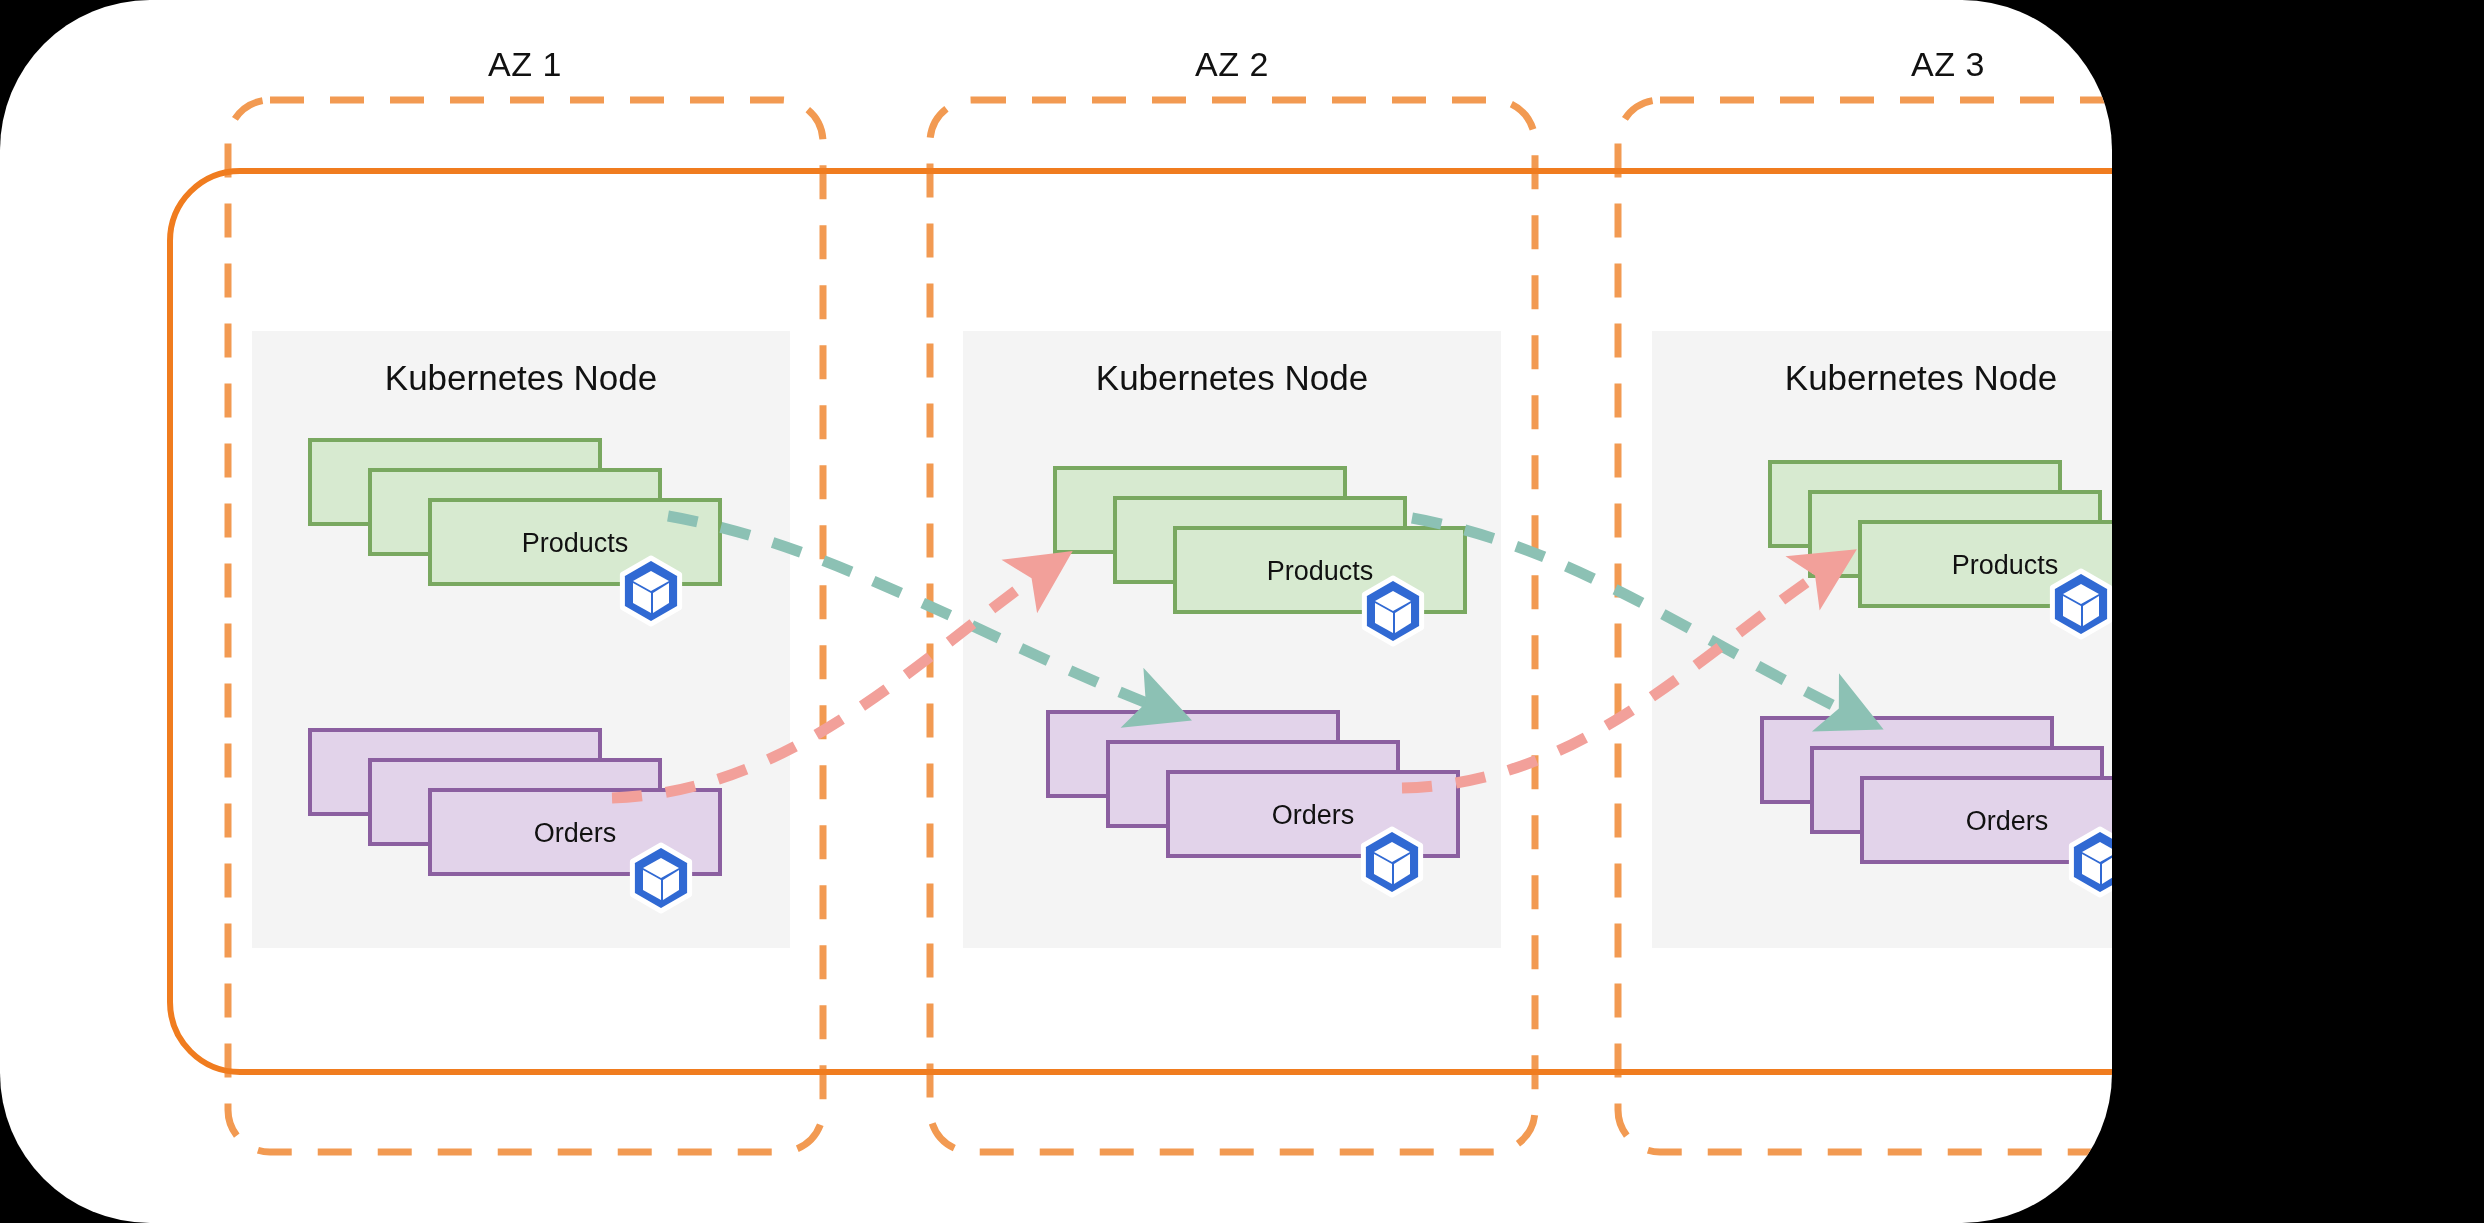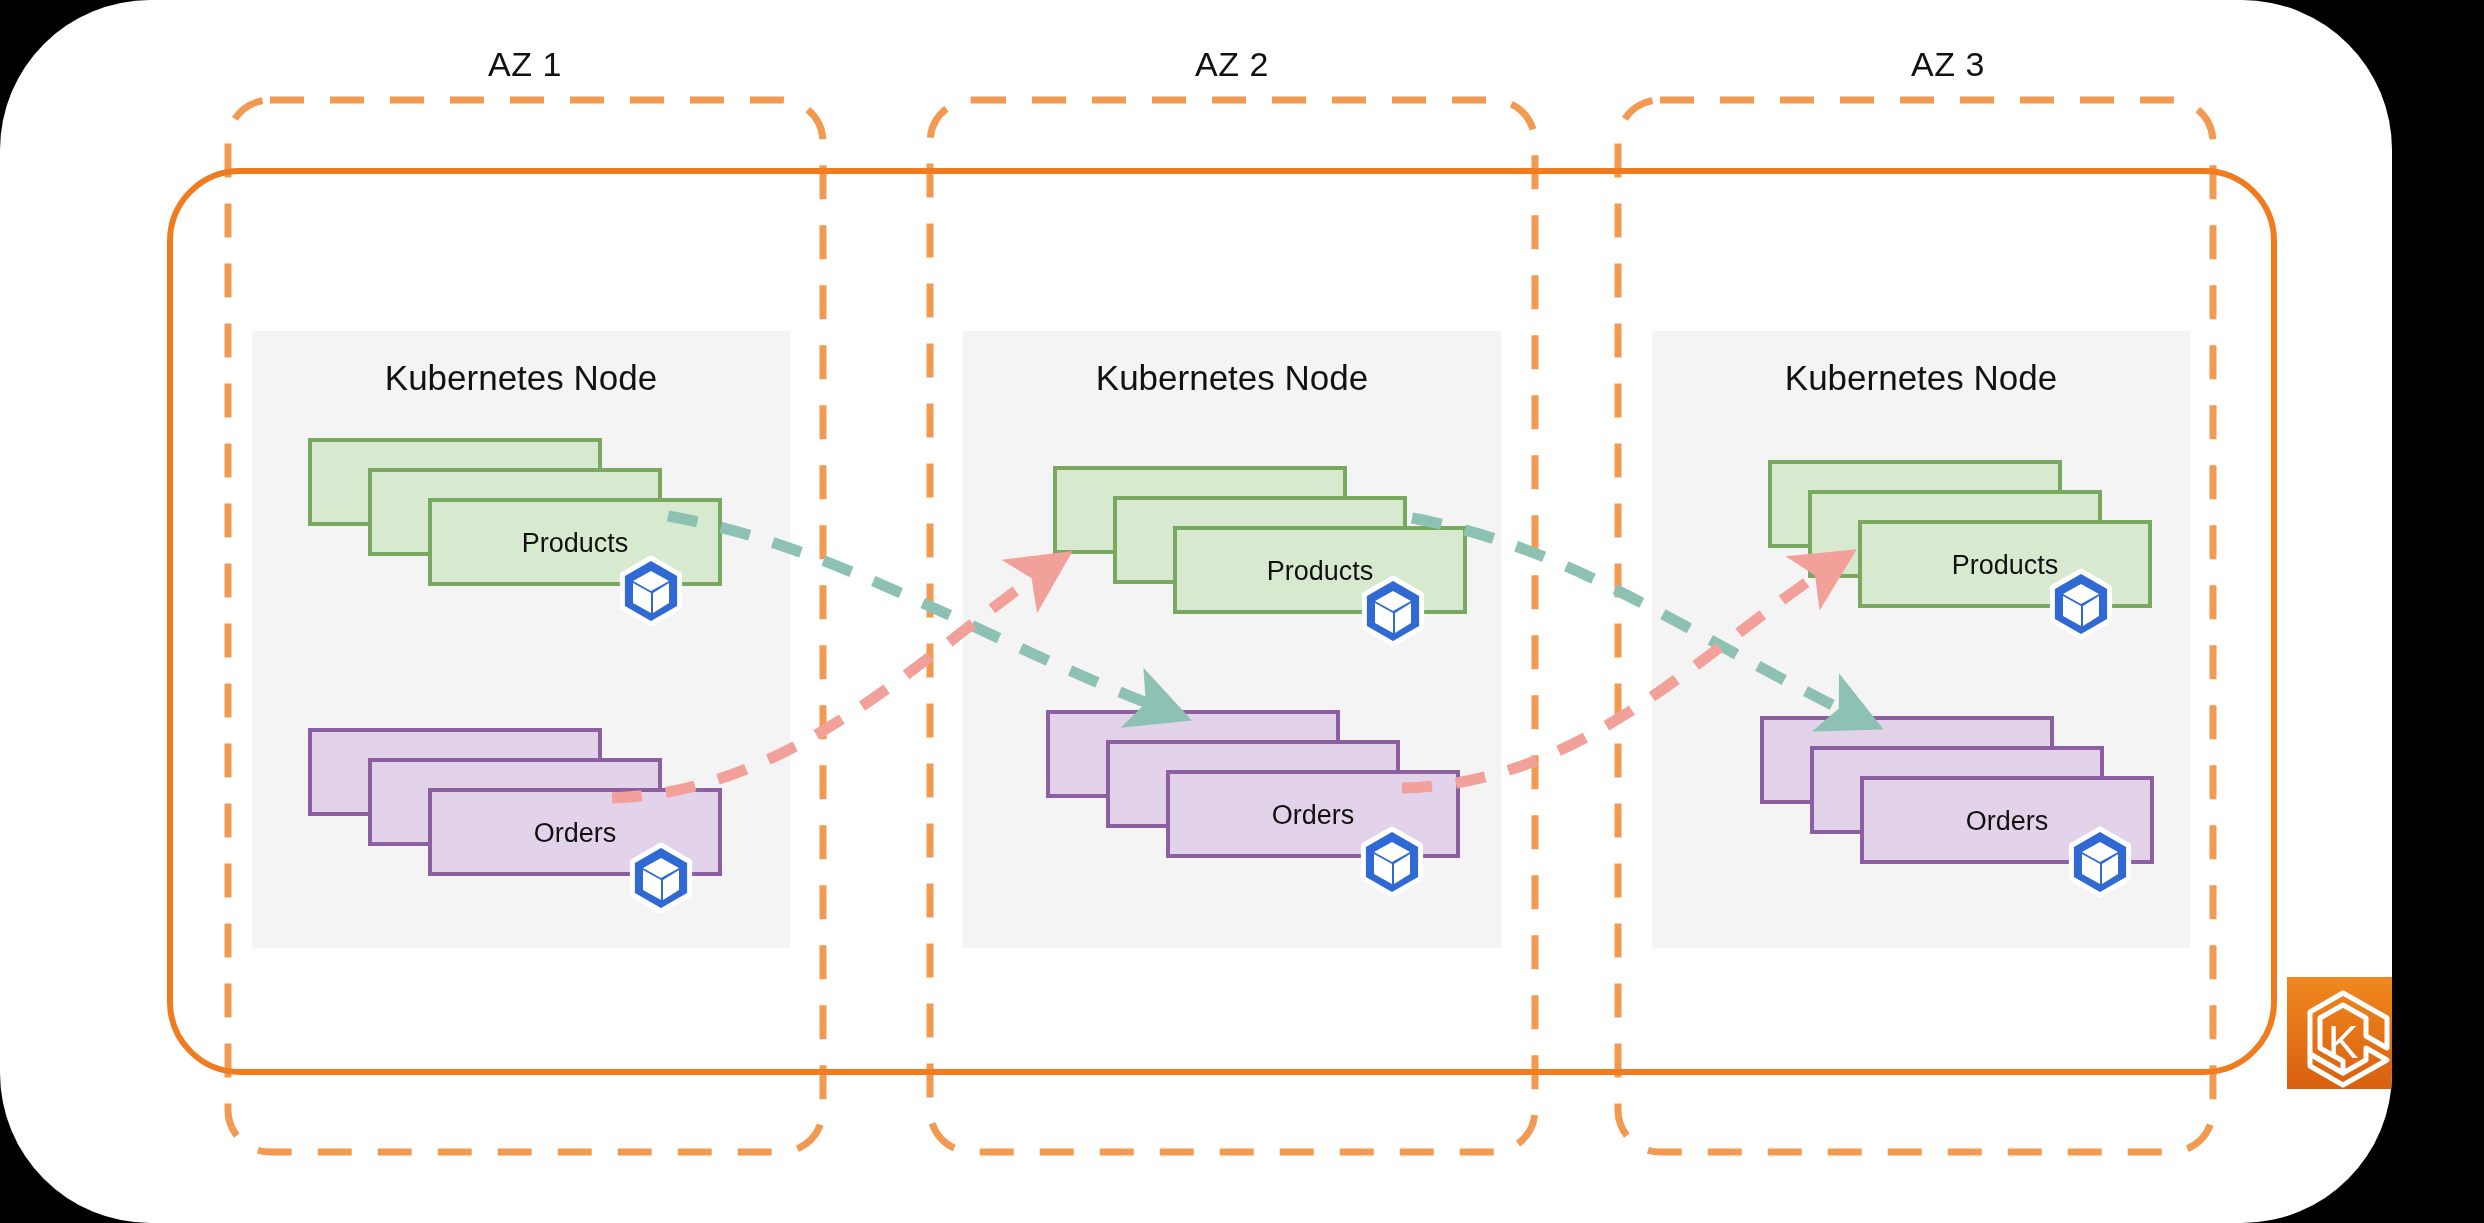--- a/index.html
+++ b/index.html
@@ -1,18 +1,18 @@
 <!DOCTYPE html>
 <html><head>
 <meta charset="utf-8">
 <style>
   html,body{margin:0;padding:0;background:#000;}
   body{width:2484px;height:1223px;overflow:hidden;
        font-family:"Liberation Sans","DejaVu Sans",sans-serif;}
-  #card{position:absolute;left:0;top:0;width:2392px;height:1223px;
+  #card{position:absolute;left:0;top:0;width:2112px;height:1223px;
         background:#ffffff;border-radius:150px;overflow:hidden;}
   svg.diagram{position:absolute;left:0;top:0;width:2484px;height:1223px;display:block;}
   .az-label{font-family:"Liberation Sans","DejaVu Sans",sans-serif;
             font-size:34px;fill:#111111;text-anchor:middle;
             font-stretch:condensed;letter-spacing:0.5px;}
   .node-label{font-family:"Liberation Sans","DejaVu Sans",sans-serif;
               font-size:35px;fill:#111111;text-anchor:middle;}
   .pod-label{font-family:"Liberation Sans","DejaVu Sans",sans-serif;
              font-size:27px;fill:#111111;text-anchor:middle;}
   .eks-k{font-family:"Liberation Sans","DejaVu Sans",sans-serif;

